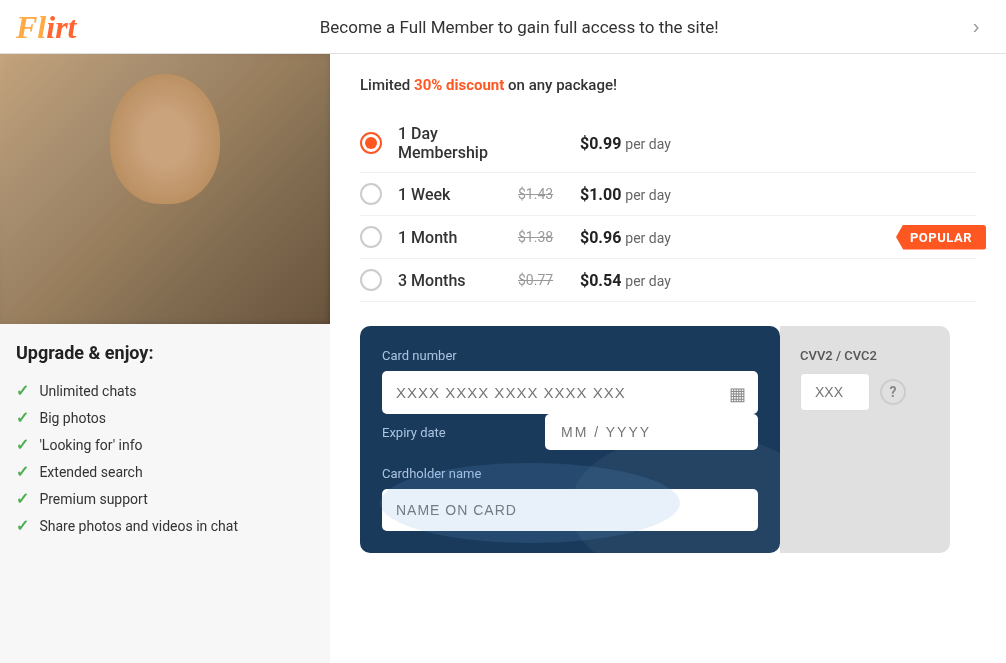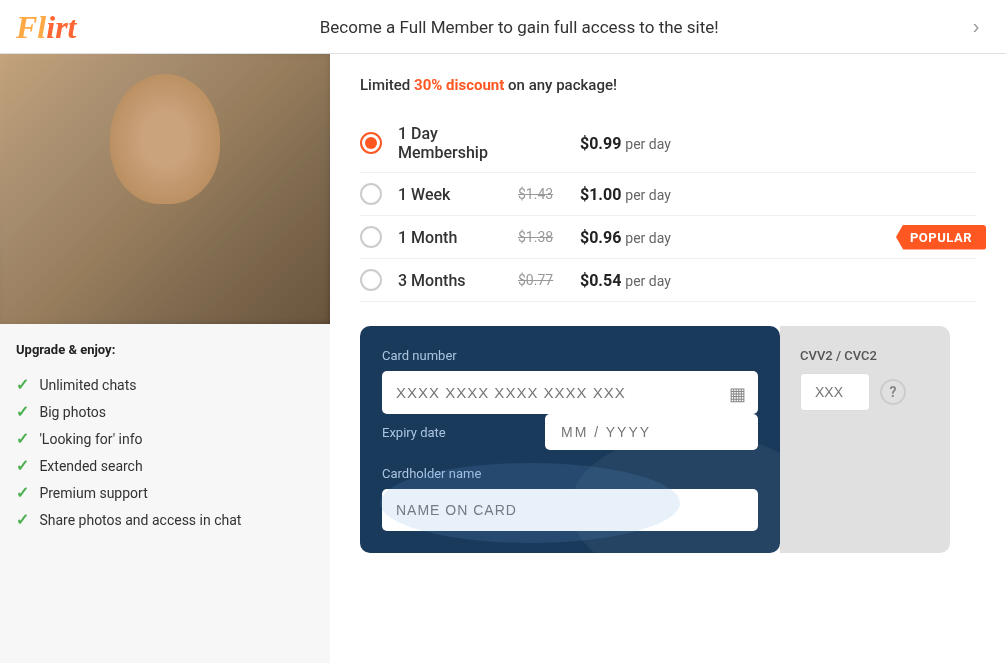--- a/index.html
+++ b/index.html
@@ -96,21 +96,21 @@
       right: 0;
       bottom: 0;
       background: rgba(180, 150, 110, 0.3);
       filter: blur(3px);
     }
 
     .upgrade-section {
       padding: 18px 16px 12px 16px;
     }
     .upgrade-title {
-      font-size: 13px;
+      font-size: 18px;
       font-weight: 700;
       color: #222;
       margin-bottom: 14px;
     }
     .feature-list {
       list-style: none;
       padding: 0;
     }
     .feature-item {
       display: flex;
@@ -398,21 +398,21 @@
         <li class="feature-item">
           <span class="check-icon">✓</span>
           <span>Extended search</span>
         </li>
         <li class="feature-item">
           <span class="check-icon">✓</span>
           <span>Premium support</span>
         </li>
         <li class="feature-item">
           <span class="check-icon">✓</span>
-          <span>Share photos and access in chat</span>
+          <span>Share photos and videos in chat</span>
         </li>
       </ul>
     </div>
   </div>
 
   <div class="right-panel">
 
     <div class="discount-banner">
       <span>Limited </span><span class="discount-pct">30% discount</span><span> on any package!</span>
     </div>

